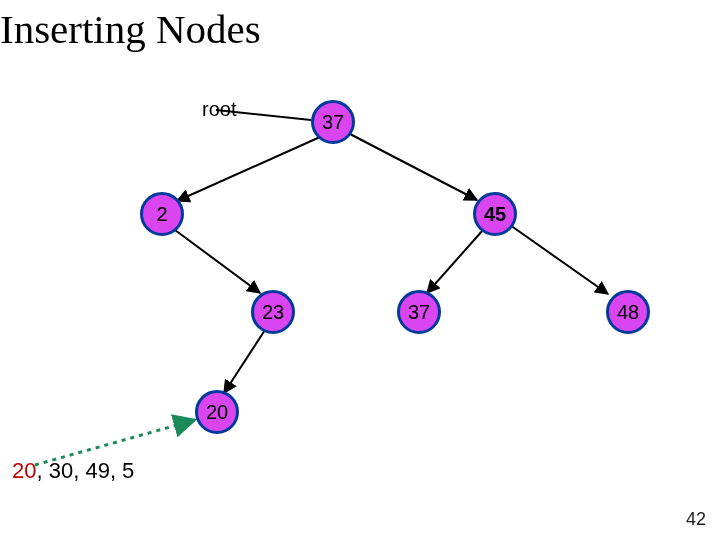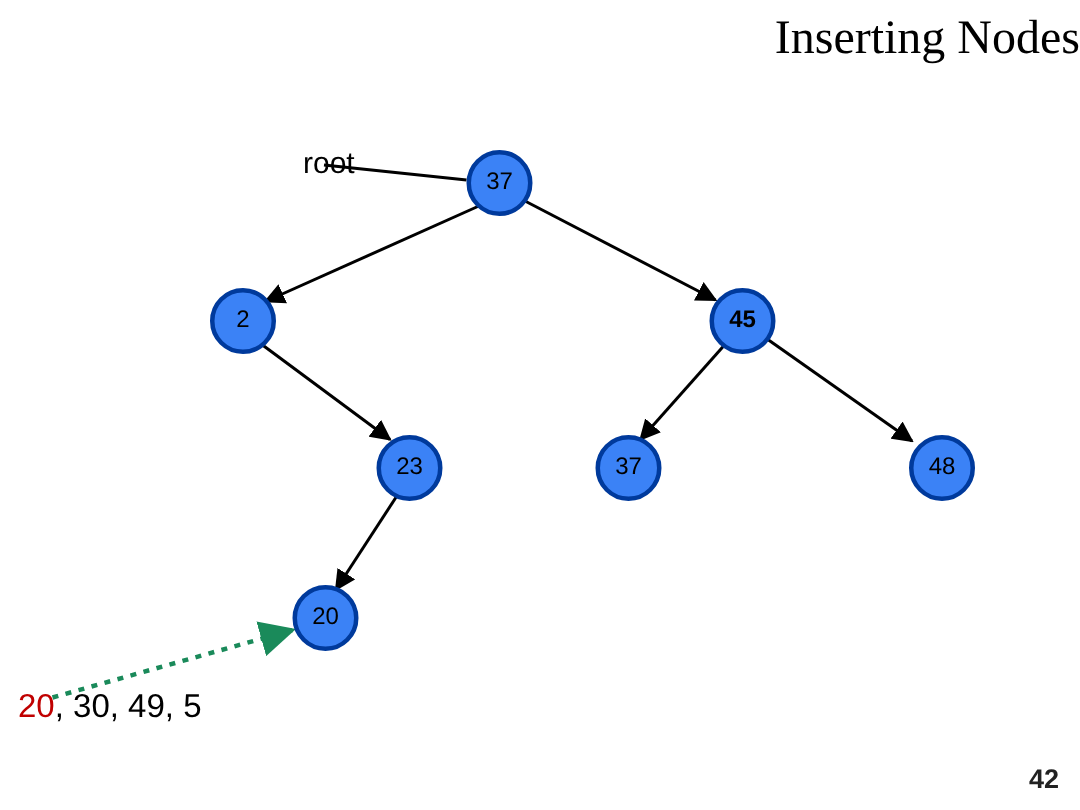--- a/index.html
+++ b/index.html
@@ -8,63 +8,62 @@
     width: 720px;
     height: 540px;
     background: #fff;
     font-family: "Times New Roman", serif;
     position: relative;
     overflow: hidden;
   }
   .title {
     position: absolute;
     left: 0; right: 0;
-    text-align: right;
-    font-size: 32px;
+    text-align: left;
+    font-size: 41px;
     line-height: 1.15;
   }
   .title .l1 { display:block; }
   .title .l2 { display:block; }
   .root-label {
     position: absolute;
     font-family: Arial, sans-serif;
     font-size: 20px;
   }
   .node {
     position: absolute;
     width: 44px;
     height: 44px;
     border: 3px solid #003a9c;
     border-radius: 50%;
-    background: #3b82f6;
+    background: #d946ef;
     display: flex;
     align-items: center;
     justify-content: center;
     font-family: Arial, sans-serif;
-    font-size: 16px;
+    font-size: 20px;
     box-sizing: border-box;
   }
   svg.edges {
     position: absolute;
     left: 0; top: 0;
     width: 720px; height: 540px;
     pointer-events: none;
   }
   .seq {
     position: absolute;
     font-family: Arial, sans-serif;
     font-size: 22px;
   }
   .seq .hl { color: #c00000; }
   .pgnum {
     position: absolute;
     font-family: Arial, sans-serif;
     font-size: 18px;
     color: #222;
-    font-weight: bold;
   }
 </style>
 </head>
 <body>
 
 <div class="title" style="top:6px;">
   <span class="l1">Inserting Nodes</span>
 </div>
 
 <svg class="edges">

